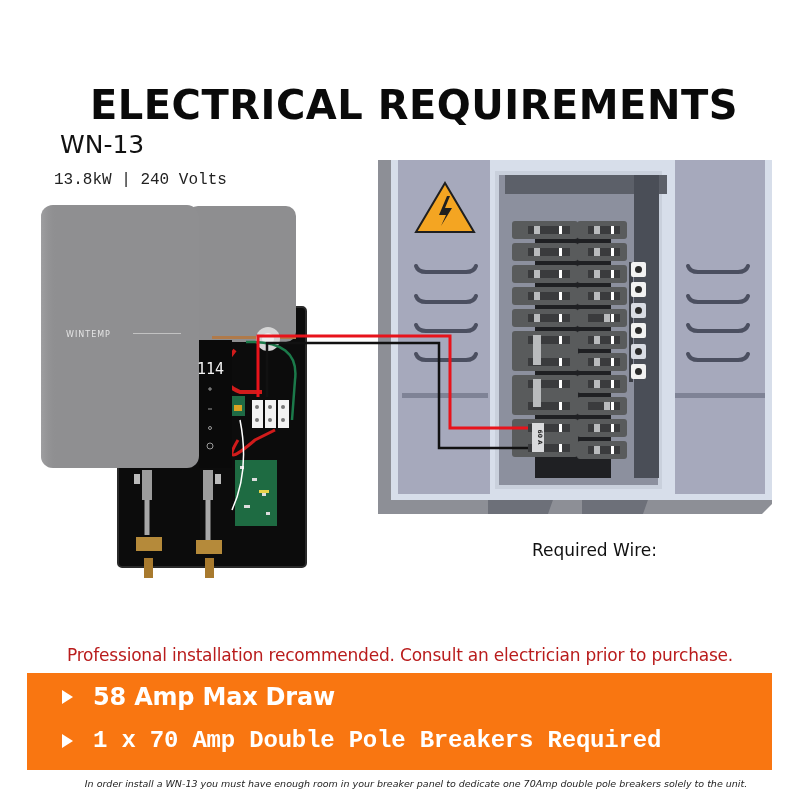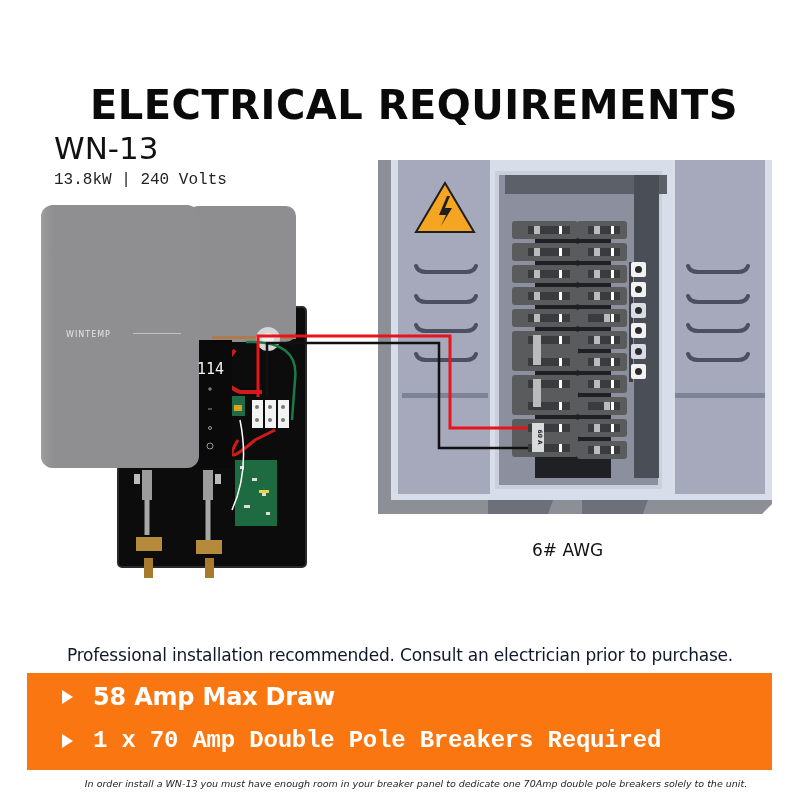--- a/index.html
+++ b/index.html
@@ -5,36 +5,36 @@
   * { box-sizing: border-box; margin: 0; padding: 0; }
   html, body { width: 800px; height: 800px; background: #ffffff; overflow: hidden; }
   body { position: relative; font-family: "DejaVu Sans", "Liberation Sans", sans-serif; color: #111; }
 
   .title {
     position: absolute; left: 14px; top: 34px; width: 800px; text-align: center;
     font-family: "DejaVu Sans", sans-serif; font-weight: bold; font-size: 40px;
     letter-spacing: 0.5px; color: #0a0a0a; margin-top: 48px;
   }
   .model-name {
-    position: absolute; left: 54px; top: 130px; font-size: 31px; color: #111;
+    position: absolute; left: 60px; top: 130px; font-size: 25px; color: #111;
     font-family: "DejaVu Sans", sans-serif;
   }
   .model-spec {
     position: absolute; left: 54px; top: 171px; font-size: 16px; color: #222;
     font-family: Liberation Mono, monospace;
   }
   .illustration { position: absolute; left: 0; top: 0; width: 800px; height: 640px; }
 
   .wire-label {
     position: absolute; left: 532px; top: 535px; font-size: 17px; line-height: 30px; color: #111;
   }
 
   .disclaimer {
     position: absolute; left: 0; top: 645px; width: 800px; text-align: center;
-    font-size: 17px; color: #0f172a; letter-spacing: -0.2px;
+    font-size: 17px; color: #b91c1c; letter-spacing: -0.2px;
   }
 
   .orange-band {
     position: absolute; left: 27px; top: 673px; width: 745px; height: 97px;
     background: #f97611;
   }
   .band-item {
     position: absolute; left: 62px; display: flex; align-items: center; color: #fff;
     font-weight: bold; font-size: 24px; letter-spacing: -0.2px;
   }
@@ -285,21 +285,21 @@
   <defs>
     <linearGradient id="coverGrad" x1="0" y1="0" x2="1" y2="0">
       <stop offset="0" stop-color="#a9a9ab" stop-opacity="0.6"></stop>
       <stop offset="0.1" stop-color="#8f8f91" stop-opacity="0"></stop>
       <stop offset="1" stop-color="#8a8a8c" stop-opacity="0"></stop>
     </linearGradient>
   </defs>
 </svg>
 
 <div class="wire-label">
-  <div>6# AWG</div>
+  <div>Required Wire:</div>
 </div>
 
 <div class="disclaimer">Professional installation recommended. Consult an electrician prior to purchase.</div>
 
 <div class="orange-band"></div>
 <div class="band-item i1">
   <span class="tri"></span>
   <span>58 Amp Max Draw</span>
 </div>
 <div class="band-item i2">

